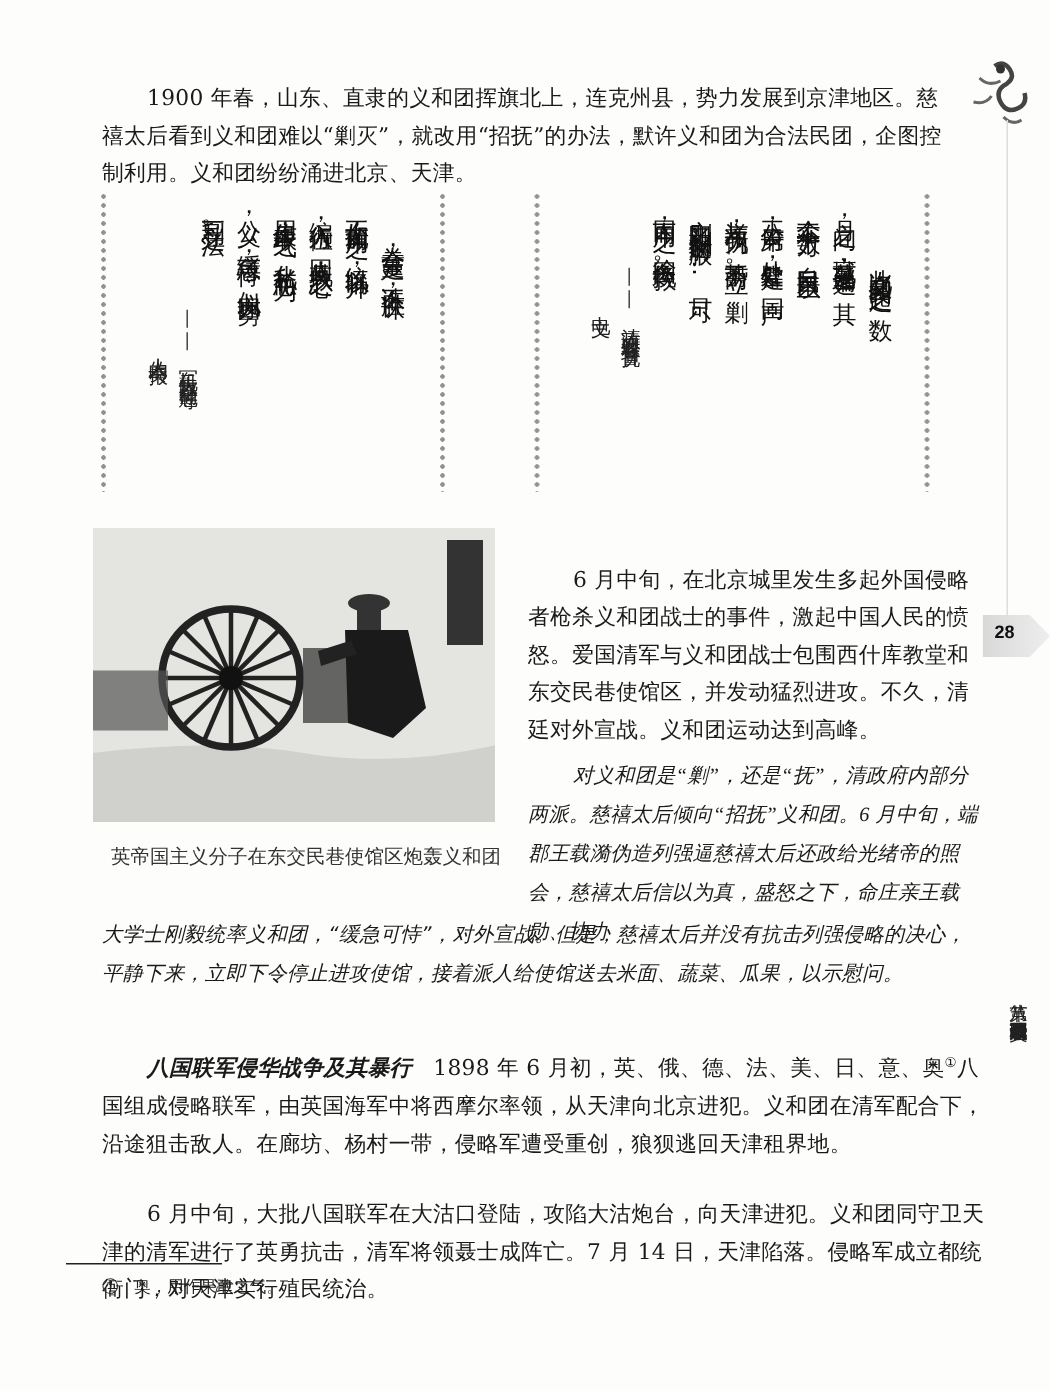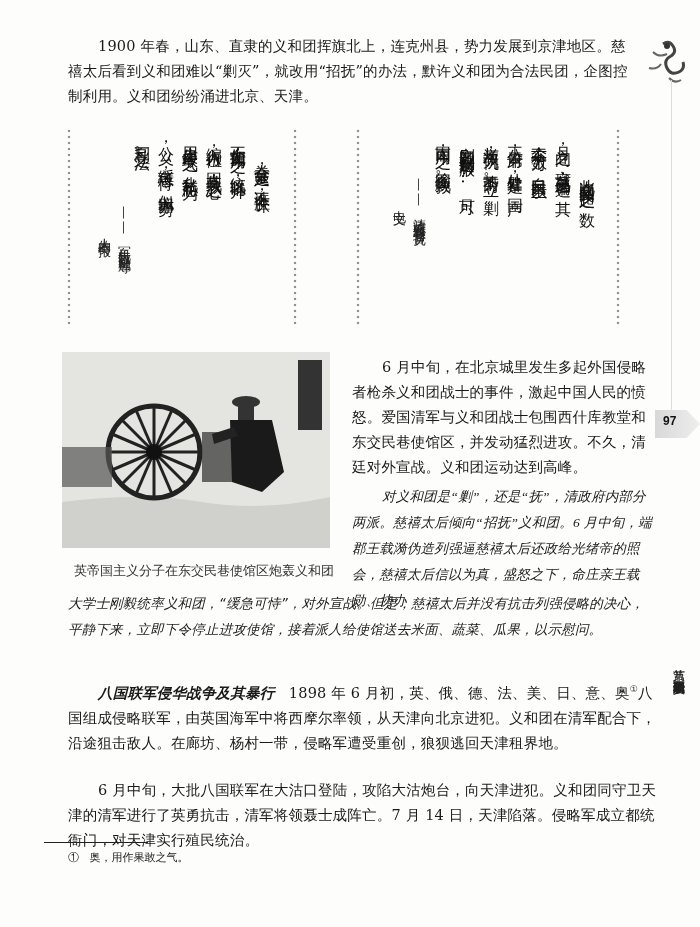--- a/index.html
+++ b/index.html
@@ -1,20 +1,20 @@
 <!DOCTYPE html>
 <html><head>
 <meta charset="utf-8">
 <style>
   html, body { margin:0; padding:0; }
   body {
     width:700px; height:927px; background:#fdfdfc; position:relative; overflow:hidden;
     font-family:"DejaVu Serif","Liberation Serif",serif; color:#1a1a1a;
   }
-  .para { position:absolute; font-size:14.5px; line-height:25px; letter-spacing:0.2px; }
+  .para { position:absolute; font-size:14.5px; line-height:25px; letter-spacing:0.2px;margin-top:20px; }
   .p-intro { left:68px; top:34px; width:570px; }
   .p-intro .indent, .indent { display:inline-block; width:30px; }
 
   .qbox { position:absolute; top:128px; height:200px; }
   .border {
     position:absolute; top:0; bottom:0; width:6px;
     background-image: radial-gradient(circle at 3px 3px, #777 1.4px, transparent 1.6px);
     background-size:6px 6px; opacity:0.8;
   }
   .vtext {
@@ -130,21 +130,21 @@
     <path d="M150 82 L172 75 L176 84 L152 92 Z" fill="#222"></path>
   </svg>
 </div>
 <div class="caption">英帝国主义分子在东交民巷使馆区炮轰义和团</div>
 
 <div class="para p-june">
   <span class="indent"></span><span>6 月中旬，在北京城里发生多起外国侵略者枪杀义和团战士的事件，激起中国人民的愤怒。爱国清军与义和团战士包围西什库教堂和东交民巷使馆区，并发动猛烈进攻。不久，清廷对外宣战。义和团运动达到高峰。</span>
 </div>
 
 <div class="page-tab"></div>
-<div class="page-num">97</div>
+<div class="page-num">28</div>
 
 <div class="para p-dispute">
   <span class="indent"></span><span>对义和团是“剿”，还是“抚”，清政府内部分两派。慈禧太后倾向“招抚”义和团。6 月中旬，端郡王载漪伪造列强逼慈禧太后还政给光绪帝的照会，慈禧太后信以为真，盛怒之下，命庄亲王载勋、协办</span>
 </div>
 <div class="para p-dispute2">大学士刚毅统率义和团，“缓急可恃”，对外宣战。但是，慈禧太后并没有抗击列强侵略的决心，平静下来，立即下令停止进攻使馆，接着派人给使馆送去米面、蔬菜、瓜果，以示慰问。</div>
 
 <div class="para p-eight">
   <span class="indent"></span><b>八国联军侵华战争及其暴行</b>&nbsp;&nbsp;&nbsp;<span>1898 年 6 月初，英、俄、德、法、美、日、意、奥</span><sup>①</sup><span>八国组成侵略联军，由英国海军中将西摩尔率领，从天津向北京进犯。义和团在清军配合下，沿途狙击敌人。在廊坊、杨村一带，侵略军遭受重创，狼狈逃回天津租界地。</span>
 </div>
 

